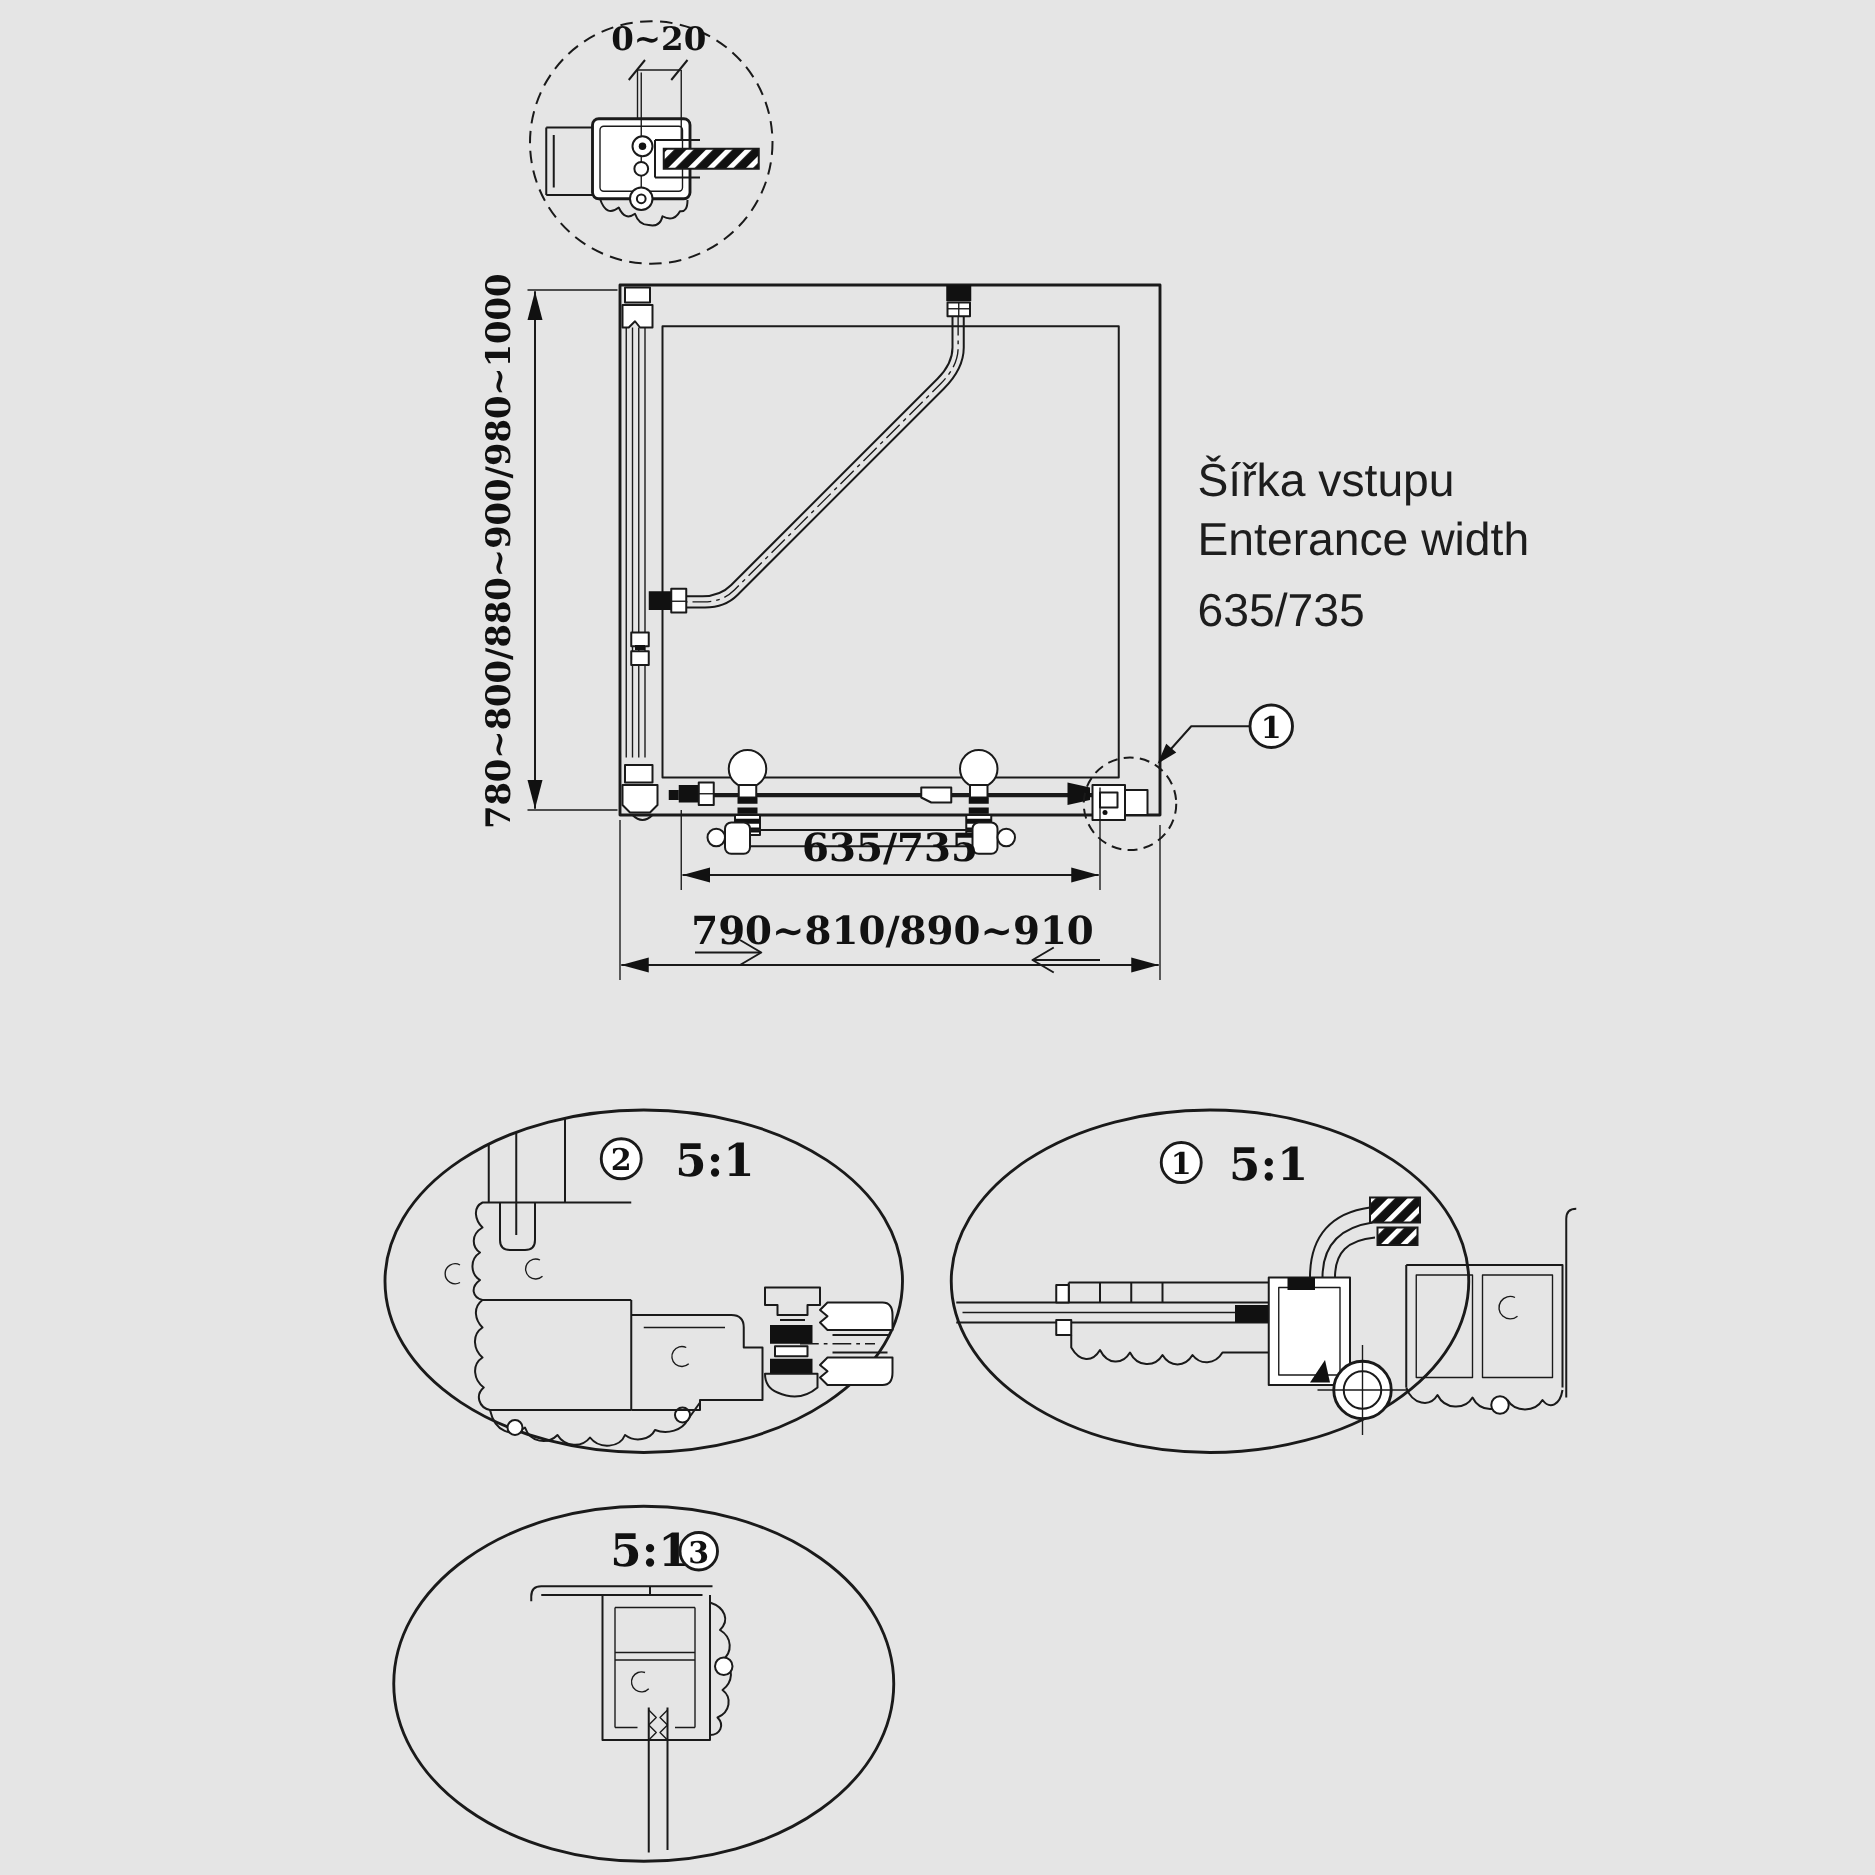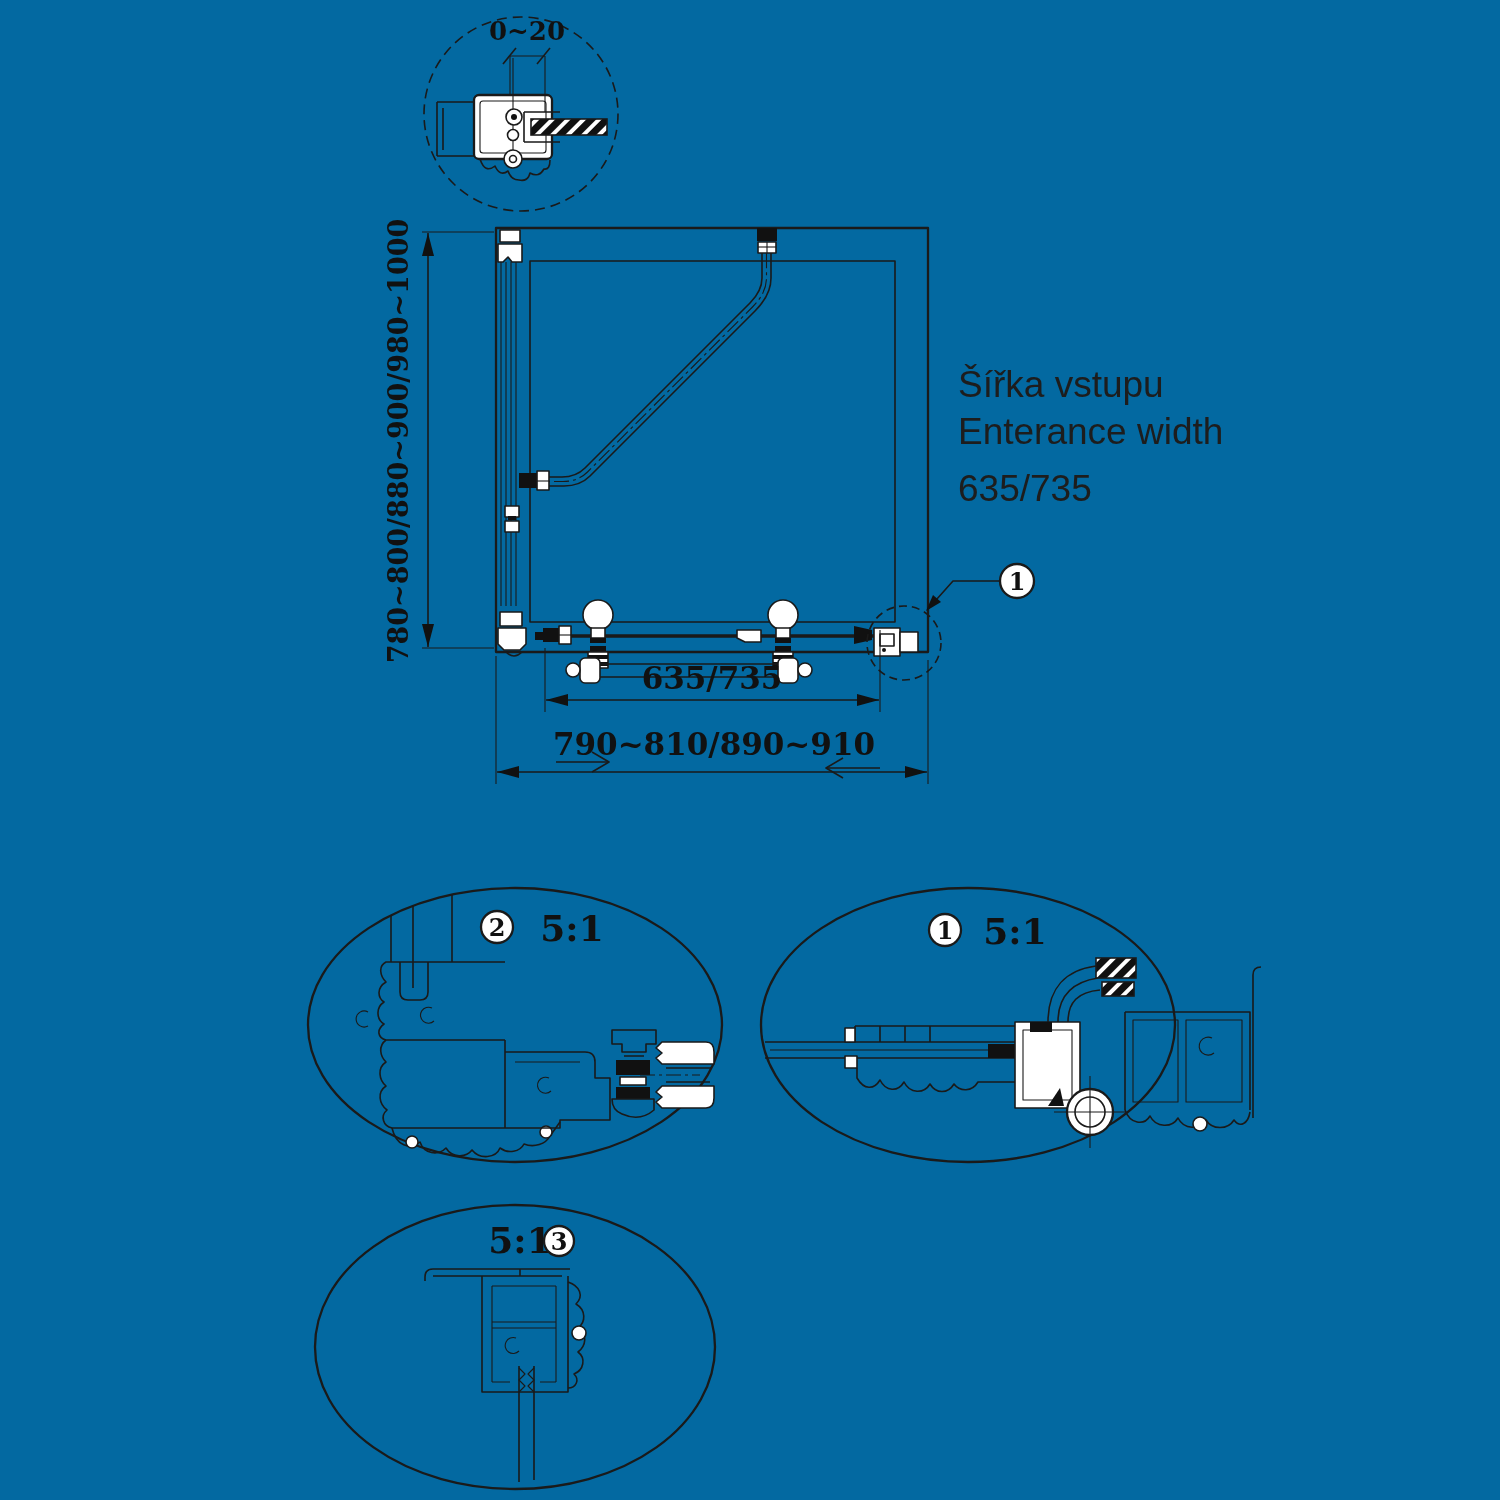--- a/index.html
+++ b/index.html
@@ -1,16 +1,16 @@
 <!DOCTYPE html>
 <html><head>
 <meta charset="utf-8">
 <style>
   html,body{margin:0;padding:0;background:#fff;}
-  .stage{position:relative;width:1500px;height:1500px;background:#0369a1;overflow:hidden;}
+  .stage{position:relative;width:1500px;height:1500px;background:#e5e5e5;overflow:hidden;}
   svg{display:block}
   .s{stroke:#1a1a1a;fill:none;stroke-width:1.6;stroke-linejoin:round;stroke-linecap:butt}
   .s2{stroke-width:2.3}
   .s3{stroke-width:3.4}
   .t{stroke-width:1.1}
   .f{fill:#111;stroke:none}
   .w{fill:#fff}
   .dsh{stroke-dasharray:8 5}
   .dsh2{stroke-dasharray:10 6}
   .cl{stroke-dasharray:15 4 3 4;stroke-width:1.1}

